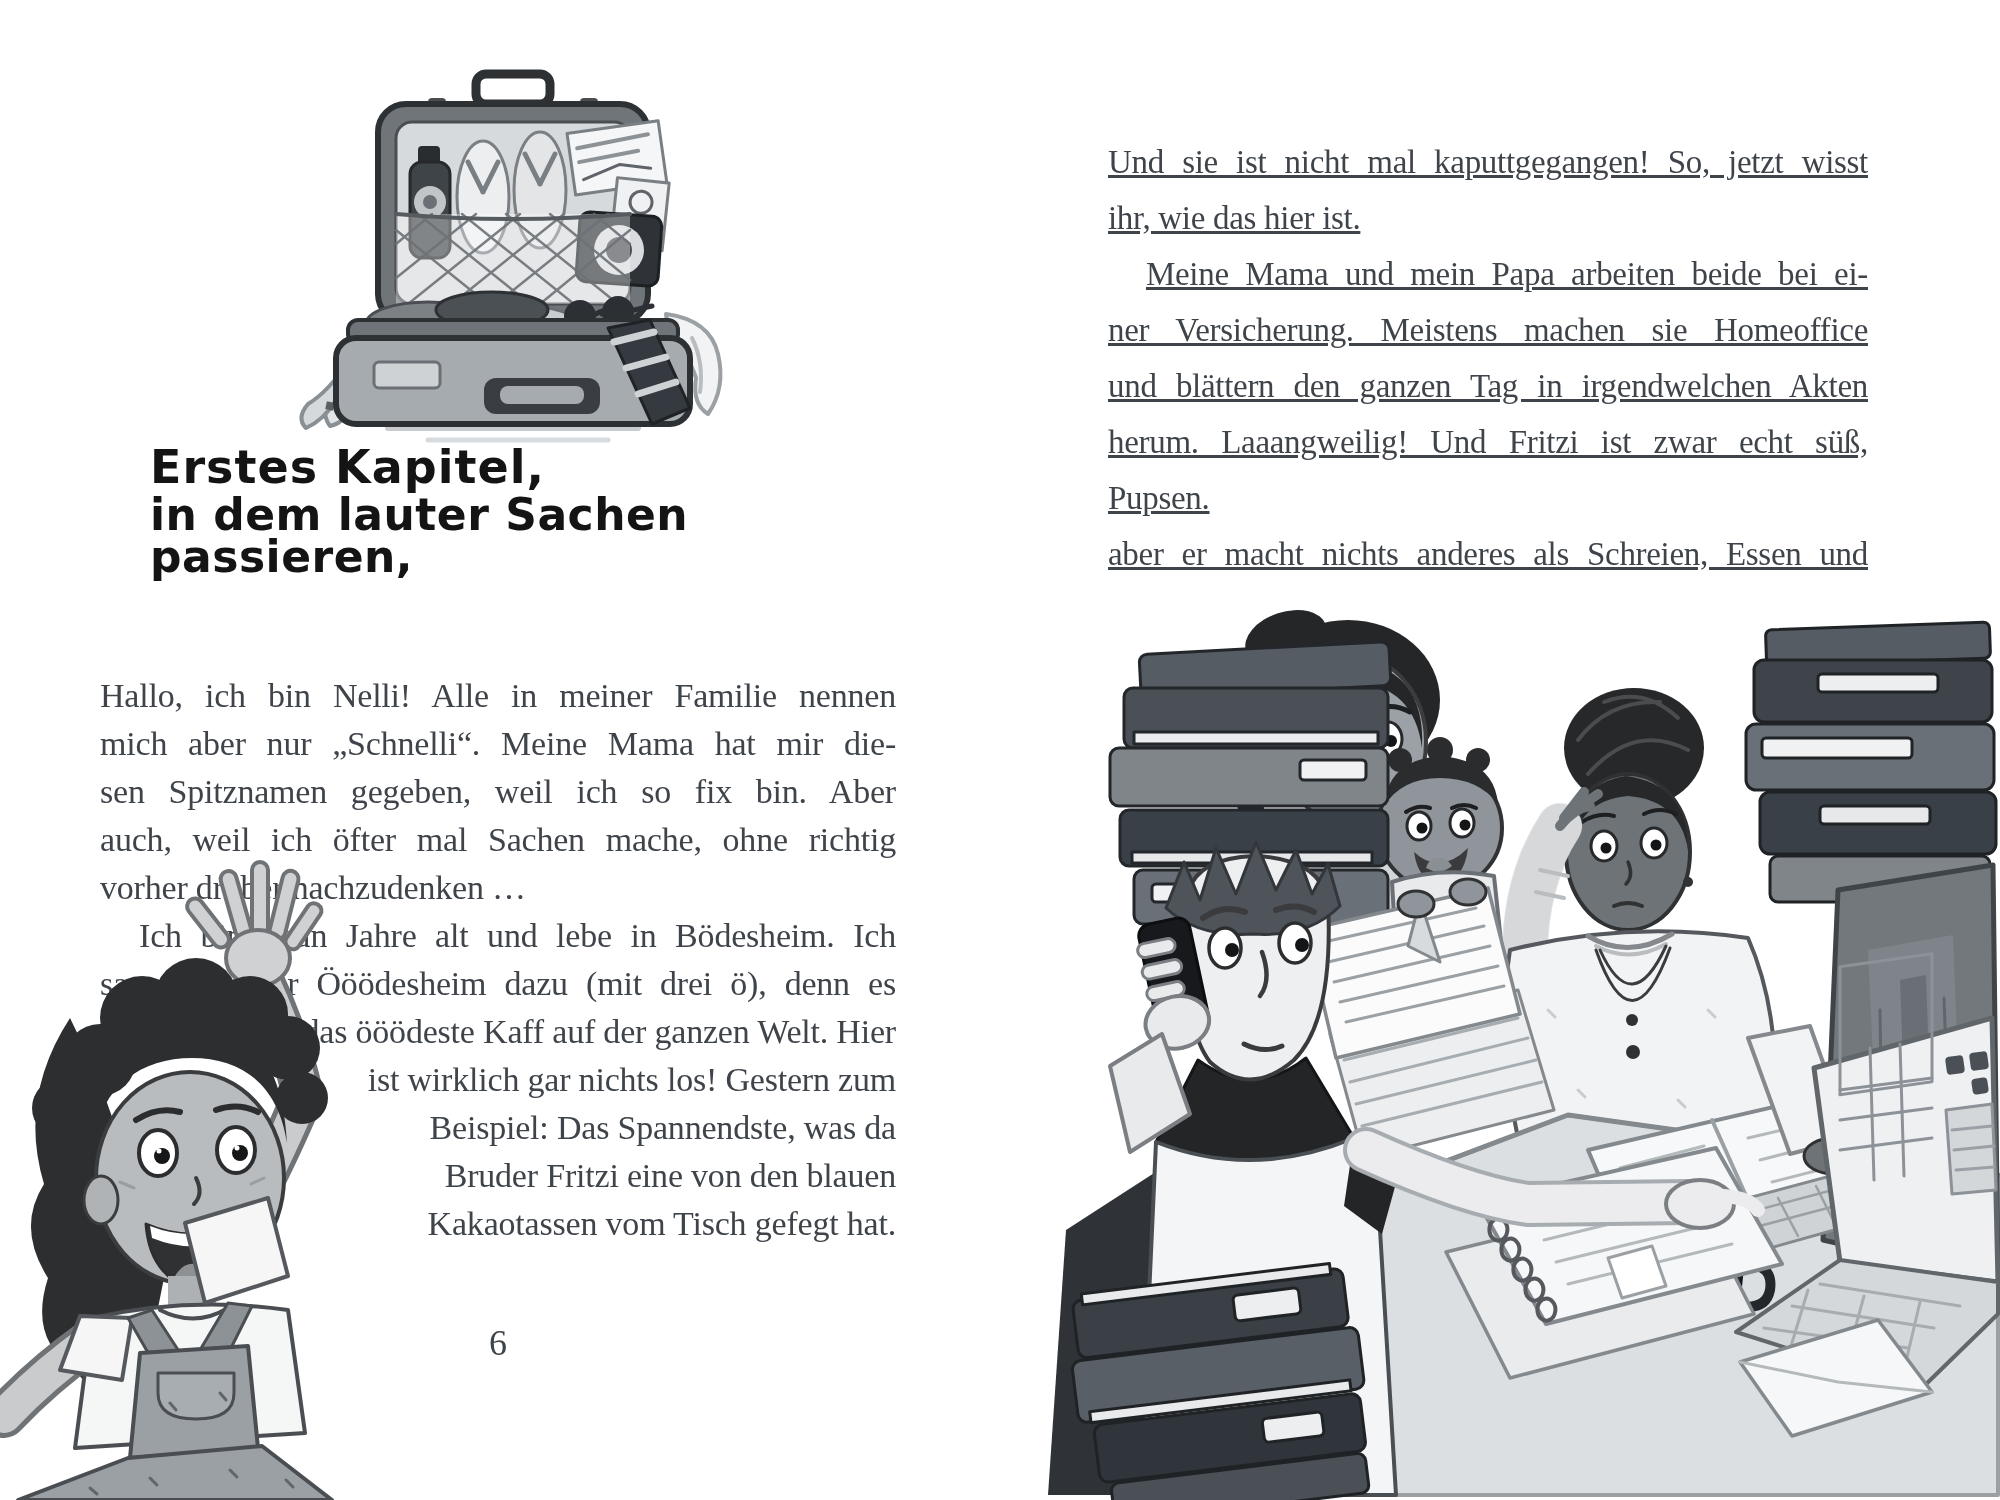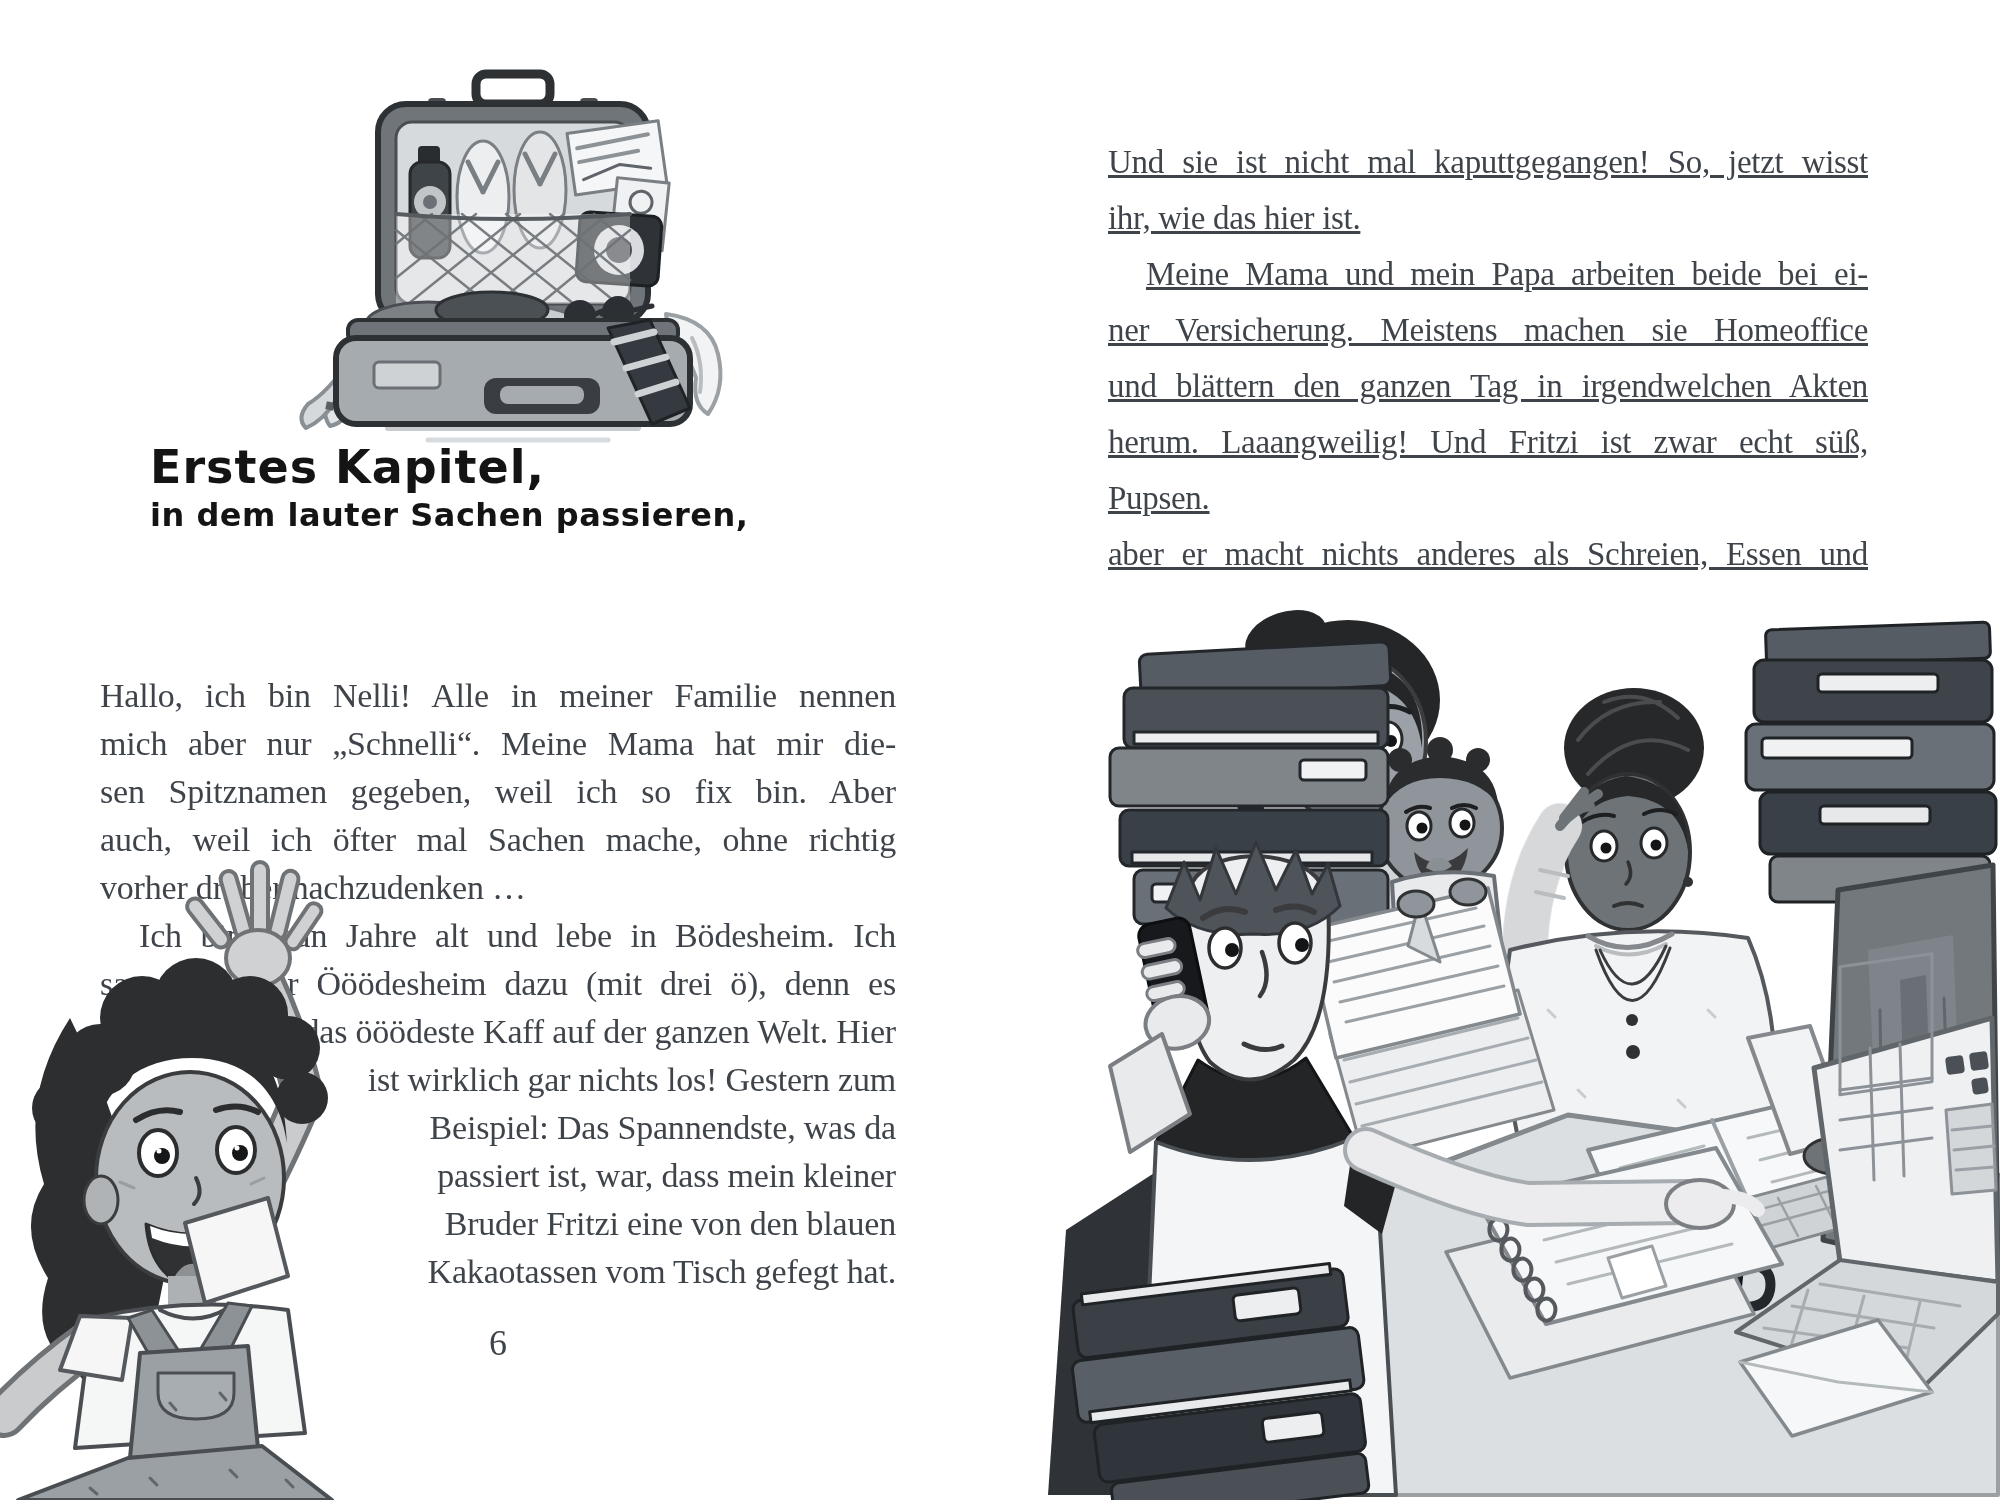--- a/index.html
+++ b/index.html
@@ -11,21 +11,21 @@
   .tb-right{left:1108px;top:134px;width:760px;font-size:33px;letter-spacing:-0.3px;text-decoration:underline;}
   .line{height:48px;line-height:48px;overflow:hidden;text-align:justify;text-align-last:justify;}
   .tb-right .line{height:56px;line-height:56px;}
   .line.short{text-align-last:left;}
   .line.right{text-align:right;text-align-last:right;}
   .line.indent{text-indent:1.15em;}
   
   .chapter{position:absolute;left:150px;top:440px;width:760px;text-align:left;color:#141414;
            font-family:"DejaVu Sans",sans-serif;font-weight:bold;}
   .ch1{font-size:46px;line-height:54px;letter-spacing:1px;}
-  .ch2,.ch3{font-size:32px;line-height:42px;letter-spacing:0.5px;}
+  .ch2,.ch3{font-size:44px;line-height:42px;letter-spacing:0.5px;}
   
   .pagenum{position:absolute;left:100px;top:1322px;width:796px;text-align:center;font-size:36px;color:#3f444a;}
   
   .illu{position:absolute;}
   .illu-suitcase{left:278px;top:62px;}
   .illu-girl{left:0px;top:848px;}
   .illu-family{left:1048px;top:590px;}
   svg{display:block;}
 </style>
 </head>
@@ -141,21 +141,20 @@
     <div class="line">Hallo, ich bin Nelli! Alle in meiner Familie nennen</div>
     <div class="line">mich aber nur „Schnelli“. Meine Mama hat mir die-</div>
     <div class="line">sen Spitznamen gegeben, weil ich so fix bin. Aber</div>
     <div class="line">auch, weil ich öfter mal Sachen mache, ohne richtig</div>
     <div class="line short">vorher drüber nachzudenken …</div>
     <div class="line indent">Ich bin neun Jahre alt und lebe in Bödesheim. Ich</div>
     <div class="line">sage aber nur Ööödesheim dazu (mit drei ö), denn es</div>
     <div class="line right">ist das ööödeste Kaff auf der ganzen Welt. Hier</div>
     <div class="line right">ist wirklich gar nichts los! Gestern zum</div>
     <div class="line right">Beispiel: Das Spannendste, was da</div>
-    <div class="line right">passiert ist, war, dass mein kleiner</div>
     <div class="line right">Bruder Fritzi eine von den blauen</div>
     <div class="line right">Kakaotassen vom Tisch gefegt hat.</div>
   </div>
 
   <div class="pagenum">6</div>
 
   <div class="illu illu-girl">
     <svg width="335" height="652" viewBox="0 0 335 652">
       <g stroke-linejoin="round" stroke-linecap="round">
 

